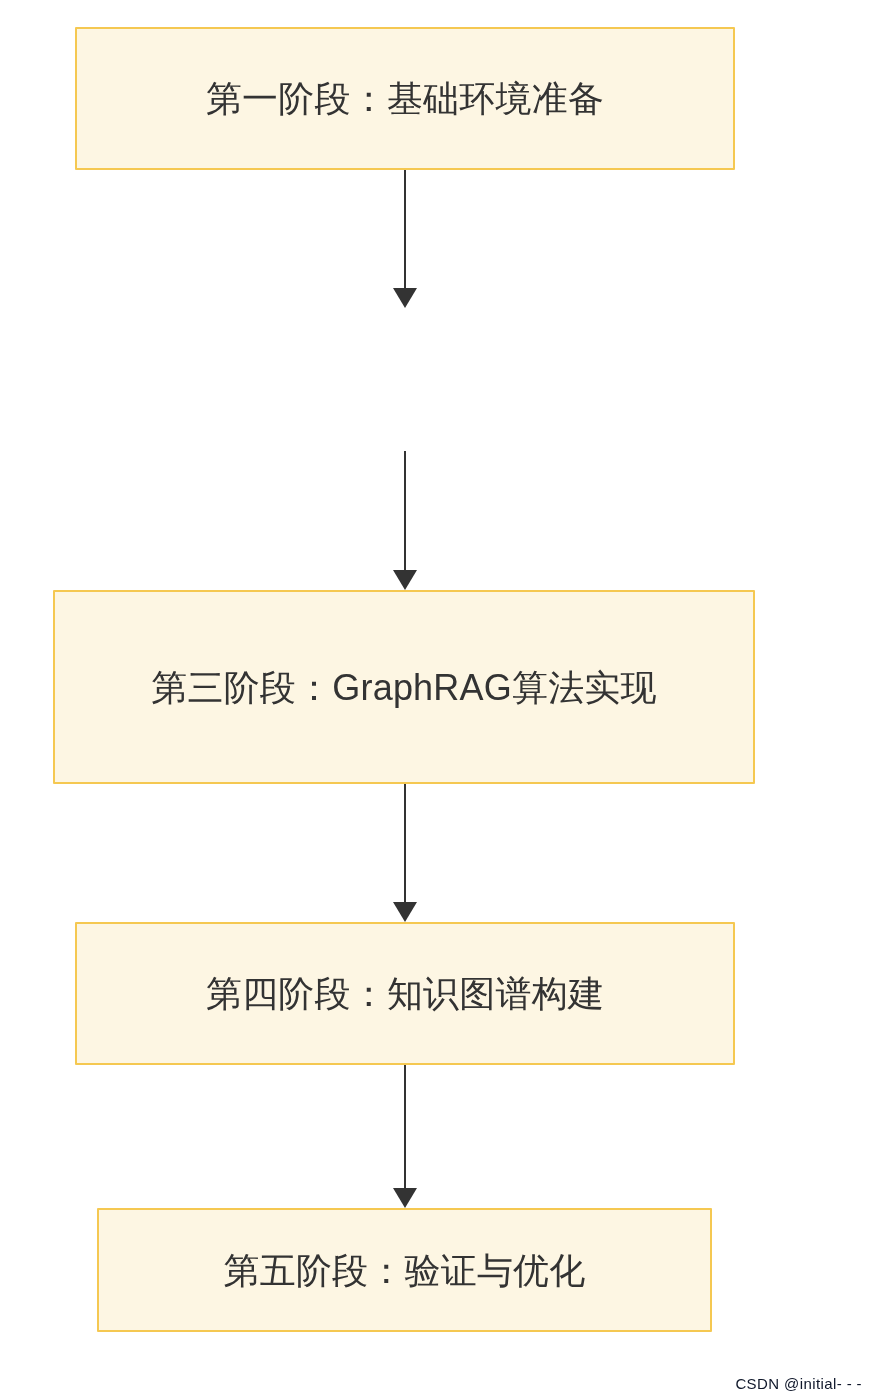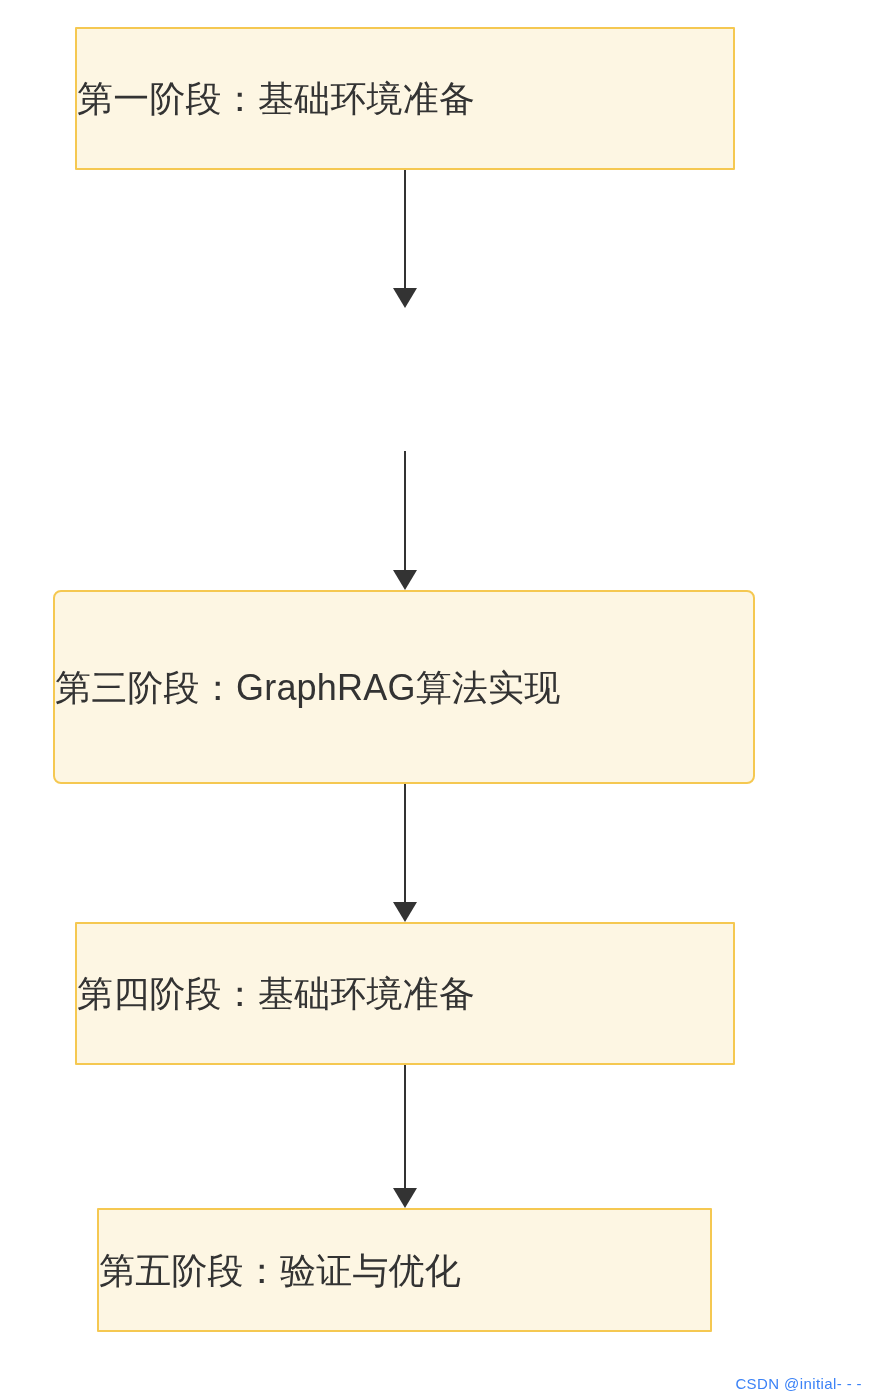--- a/index.html
+++ b/index.html
@@ -24,21 +24,21 @@
   }
 
   .node {
     position: absolute;
     box-sizing: border-box;
     background: #fdf6e3;
     border: 2px solid #f5c851;
     border-radius: 1px;
     display: flex;
     align-items: center;
-    justify-content: flex-start;
+    justify-content: center;
     text-align: center;
   }
 
   .node-label {
     color: #333333;
     font-size: 36px;
     line-height: 49px;
     font-weight: 400;
     letter-spacing: 0.2px;
     white-space: pre-line;
@@ -72,21 +72,21 @@
     height: 0;
     border-left: 12px solid transparent;
     border-right: 12px solid transparent;
     border-top: 20px solid #333333;
   }
 
   #watermark {
     position: absolute;
     right: 16px;
     bottom: 8px;
-    color: #3b82f6;
+    color: #0f172a;
     font-size: 15px;
     letter-spacing: 0.4px;
     font-family: "Liberation Sans", "DejaVu Sans", sans-serif;
     white-space: nowrap;
   }
 </style>
 </head>
 <body>
 
 <div id="flowchart">
@@ -99,31 +99,31 @@
     <div class="shaft" style="height:118px;"></div>
     <div class="head"></div>
   </div>
 
 
   <div class="connector" style="left:385px; top:451px; height:139px;">
     <div class="shaft" style="height:119px;"></div>
     <div class="head"></div>
   </div>
 
-  <div class="node" id="node3" style="left:53px; top:590px; width:702px; height:194px;border-radius:8px;">
+  <div class="node" id="node3" style="left:53px; top:590px; width:702px; height:194px;">
     <div class="node-label wrap">第三阶段：GraphRAG算法实现</div>
   </div>
 
   <div class="connector" style="left:385px; top:784px; height:138px;">
     <div class="shaft" style="height:118px;"></div>
     <div class="head"></div>
   </div>
 
   <div class="node" id="node4" style="left:75px; top:922px; width:660px; height:143px;">
-    <div class="node-label">第四阶段：基础环境准备</div>
+    <div class="node-label">第四阶段：知识图谱构建</div>
   </div>
 
   <div class="connector" style="left:385px; top:1065px; height:143px;">
     <div class="shaft" style="height:123px;"></div>
     <div class="head"></div>
   </div>
 
   <div class="node" id="node5" style="left:97px; top:1208px; width:615px; height:124px;">
     <div class="node-label">第五阶段：验证与优化</div>
   </div>

